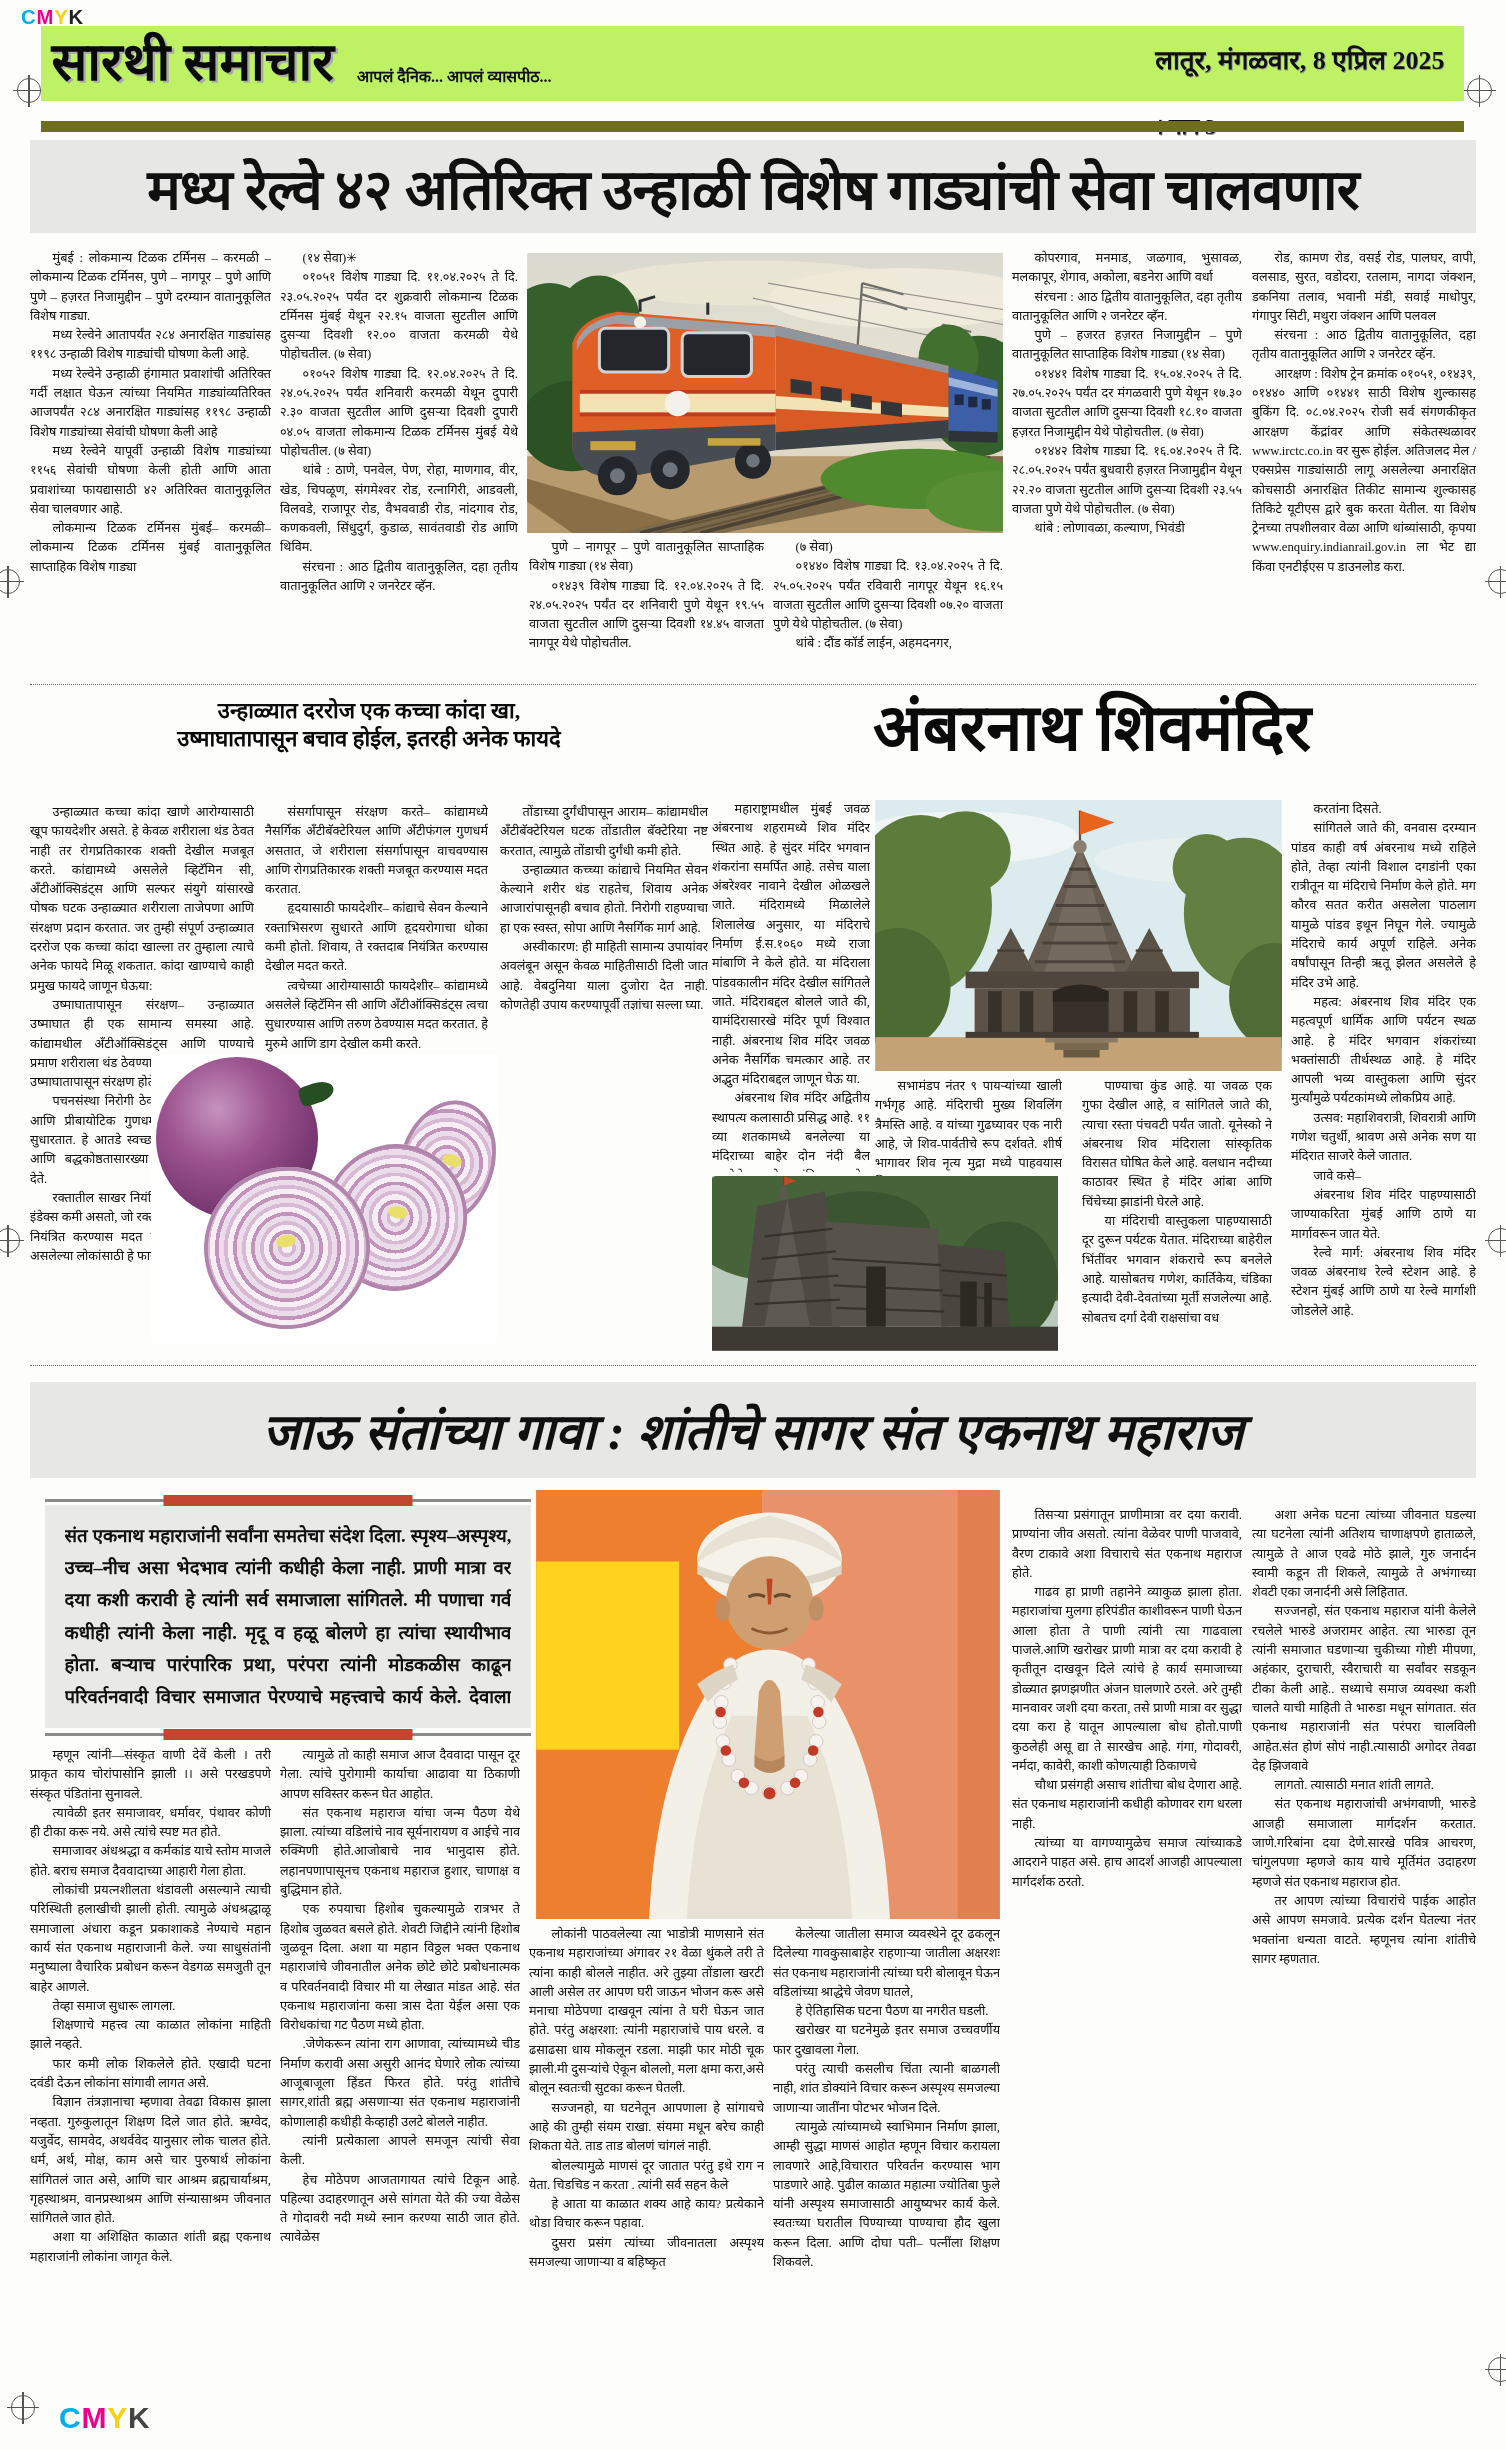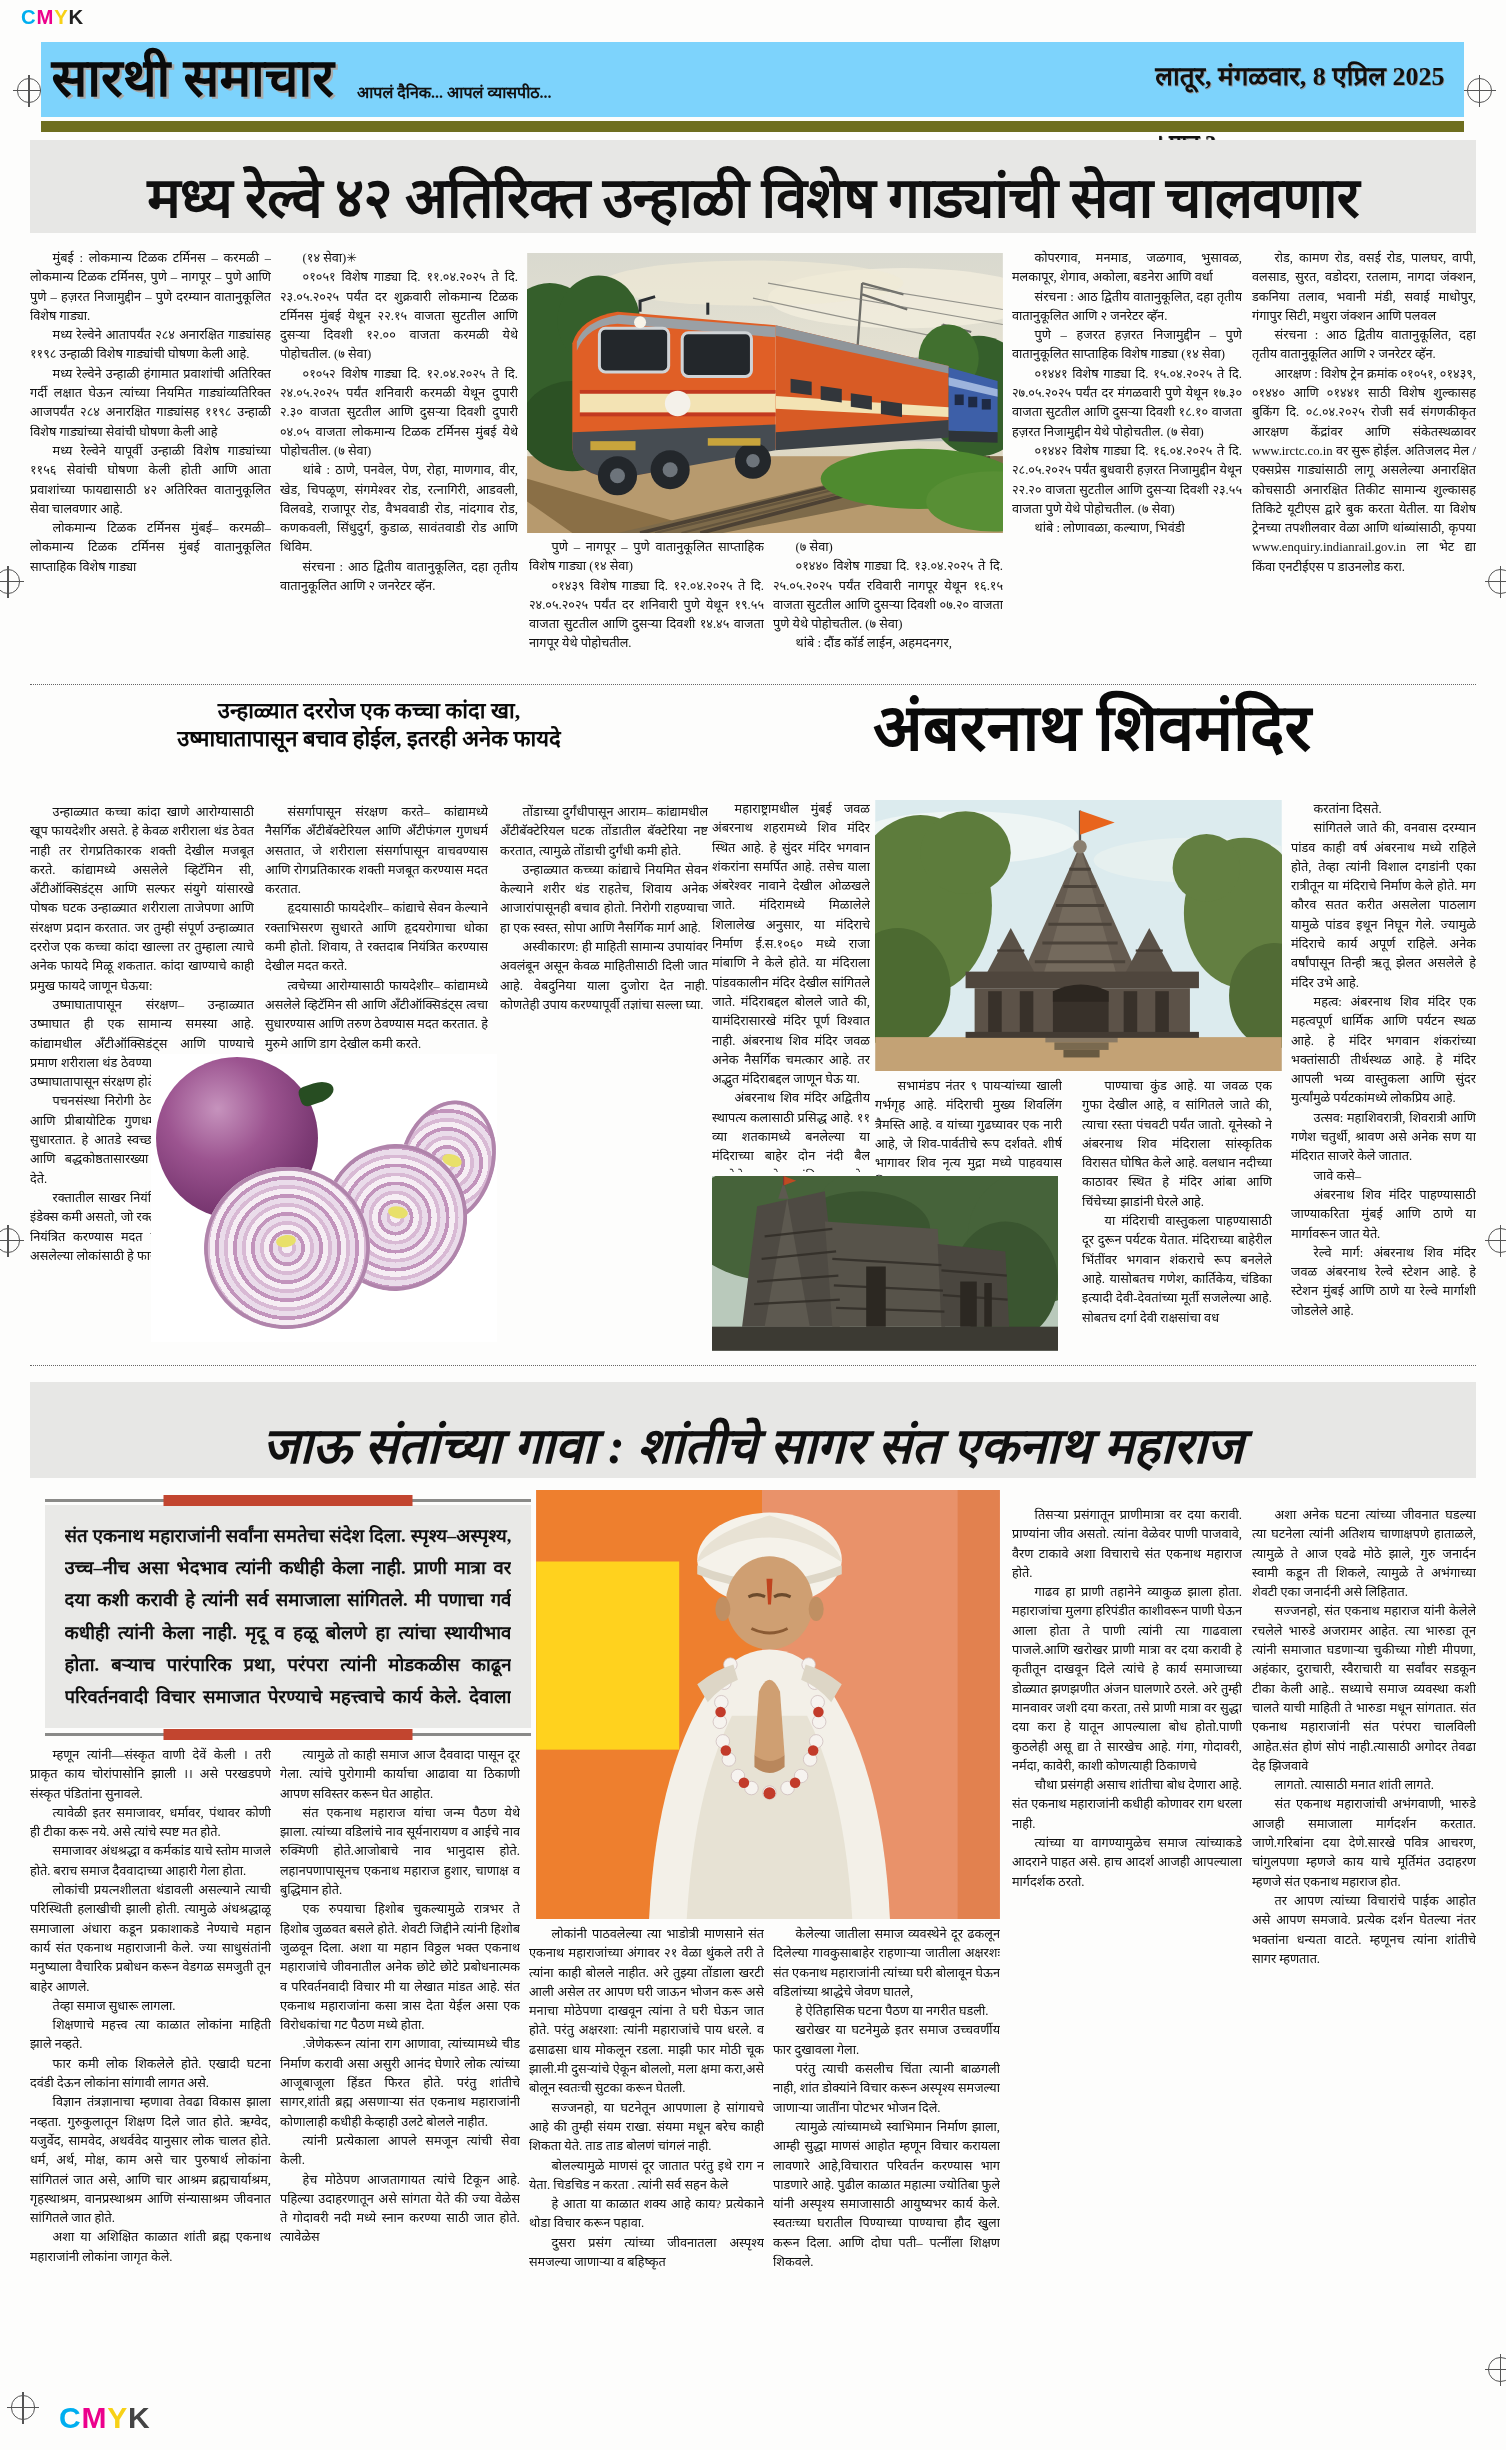--- a/index.html
+++ b/index.html
@@ -9,30 +9,30 @@
   .cmyk{position:absolute;font-family:"Liberation Sans","DejaVu Sans",sans-serif;font-weight:700;letter-spacing:0.8px;}
   .cmyk span{display:inline-block;}
   .cmyk .c{color:#00aeef}.cmyk .m{color:#ec008c}.cmyk .y{color:#f7d117}.cmyk .k{color:#222}
   #cmyk-top{left:21px;top:6px;font-size:20.3px;}
   #cmyk-bottom{left:59px;top:2401px;font-size:30px;}
   .regmark{position:absolute;width:22.6px;height:22.6px;border:1.5px solid #555;border-radius:50%;}
   .regmark:before,.regmark:after{content:"";position:absolute;background:#555;}
   .regmark:before{left:50%;top:-4.5px;width:1.5px;height:32px;margin-left:-0.8px;}
   .regmark:after{top:50%;left:-4.5px;height:1.5px;width:32px;margin-top:-0.8px;}
   
-  .masthead{position:absolute;left:41px;top:42px;width:1423px;height:75px;background:#7dd3fc;}
+  .masthead{position:absolute;left:41px;top:26px;width:1423px;height:75px;background:#bef264;}
   .mast-title{position:absolute;left:10.5px;top:-3px;font-size:53px;font-weight:900;color:#0a0a0a;
       text-shadow:2.3px 2.3px 0 #a9a9a7;white-space:nowrap;font-family:"Liberation Serif",serif;}
   .mast-tagline{position:absolute;left:316px;top:39px;font-size:16px;font-weight:700;color:#111;white-space:nowrap;}
   .mast-right{position:absolute;right:19.6px;top:15px;display:flex;align-items:baseline;gap:33px;flex-direction:column;}
   .mast-date{font-size:26px;font-weight:900;white-space:nowrap;text-shadow:0.8px 0.8px 0 #999;}
   .mast-page{font-size:22px;font-weight:900;white-space:nowrap;text-shadow:0.8px 0.8px 0 #999;}
   .olive-rule{position:absolute;left:41px;top:121px;width:1423px;height:11.3px;background:#6e6e1f;}
   
-  .band{position:absolute;background:#e7e7e5;display:flex;align-items:flex-end;justify-content:center;}
+  .band{position:absolute;background:#e7e7e5;display:flex;align-items:center;justify-content:center;}
   #band-trains{left:30px;top:140px;width:1446px;height:93px;}
   #band-trains .txt{font-size:56px;font-weight:900;letter-spacing:-0.8px;white-space:nowrap;}
   #band-eknath{left:30px;top:1382px;width:1446px;height:96px;}
   #band-eknath .txt{font-size:50px;font-weight:900;font-style:italic;white-space:nowrap;}
   
   .col{position:absolute;text-align:justify;font-size:12.7px;line-height:1.52;overflow:hidden;}
   .col p{margin:0;text-indent:22.6px;}
   .sep{position:absolute;border-top:1.5px dotted #666;height:0;}
   
   #t-col1{left:30px;  top:249px;width:241px;height:431px;}

